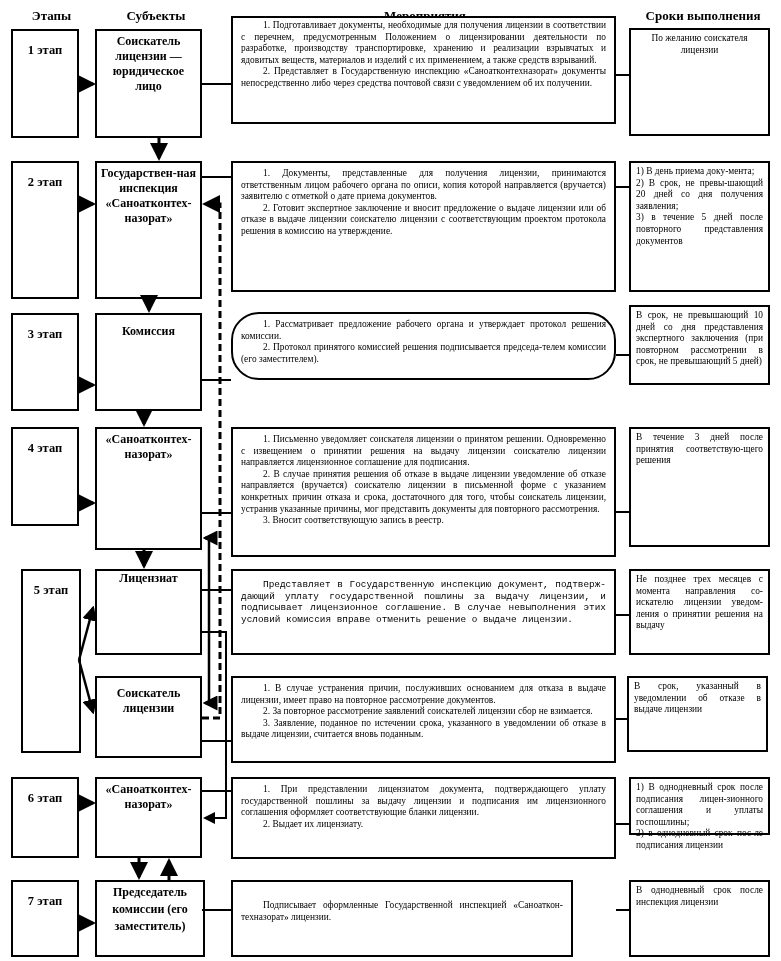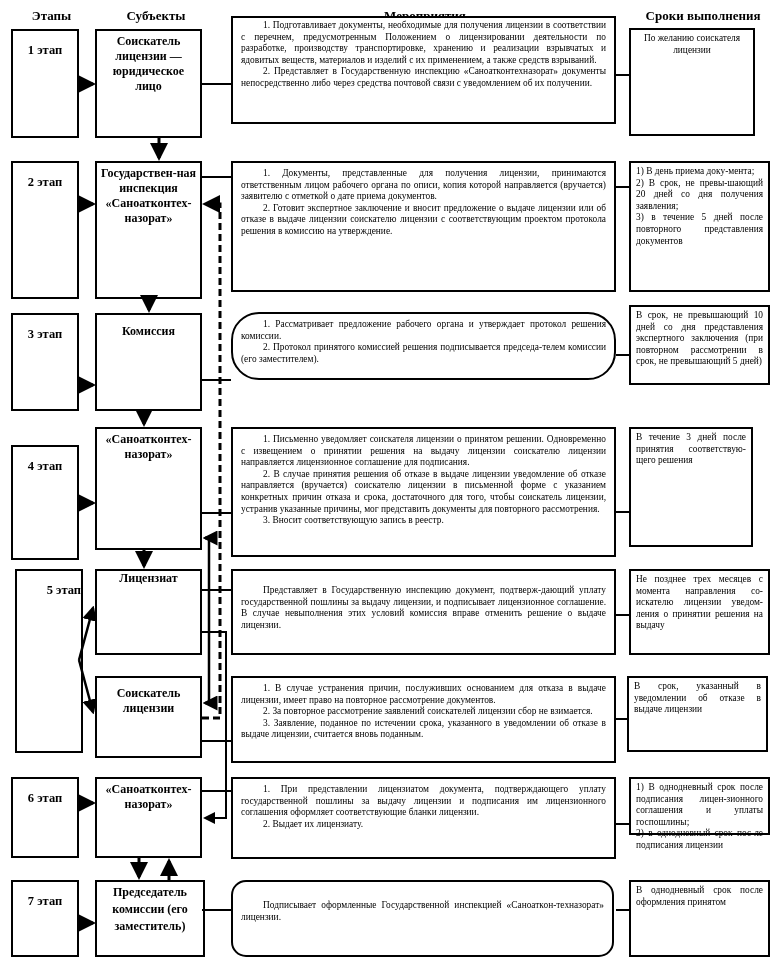--- a/index.html
+++ b/index.html
@@ -22,21 +22,21 @@
 <div class="hdr" style="left:96px;width:120px;">Субъекты</div>
 <div class="hdr" style="left:230px;width:390px;">Мероприятия</div>
 <div class="hdr" style="left:628px;width:150px;">Сроки выполнения</div>
 
 <div class="box stage" style="left:11px;top:29px;width:68px;height:109px;"><span>1 этап</span></div>
 <div class="box subj" style="left:95px;top:29px;width:107px;height:109px;"><span>Соискатель лицензии — юридическое лицо</span></div>
 <div class="box act" style="left:231px;top:16px;width:385px;height:108px;padding-top:2px;">
   <p>1. Подготавливает документы, необходимые для получения лицензии в соответствии с перечнем, предусмотренным Положением о лицензировании деятельности по разработке, производству транспортировке, хранению и реализации взрывчатых и ядовитых веществ, материалов и изделий с их применением, а также средств взрываний.</p>
   <p>2. Представляет в Государственную инспекцию «Саноатконтехназорат» документы непосредственно либо через средства почтовой связи с уведомлением об их получении.</p>
 </div>
-<div class="box term center" style="left:629px;top:28px;width:126px;height:108px;">
+<div class="box term center" style="left:629px;top:28px;width:141px;height:108px;">
   <p>По желанию соискателя лицензии</p>
 </div>
 
 <div class="box stage" style="left:11px;top:161px;width:68px;height:138px;"><span>2 этап</span></div>
 <div class="box subj" style="left:95px;top:161px;width:107px;height:138px;"><span>Государствен-ная инспекция «Саноатконтех-назорат»</span></div>
 <div class="box act" style="left:231px;top:161px;width:385px;height:131px;">
   <p>1. Документы, представленные для получения лицензии, принимаются ответственным лицом рабочего органа по описи, копия которой направляется (вручается) заявителю с отметкой о дате приема документов.</p>
   <p>2. Готовит экспертное заключение и вносит предложение о выдаче лицензии или об отказе в выдаче лицензии соискателю лицензии с соответствующим проектом протокола решения в комиссию на утверждение.</p>
 </div>
 <div class="box term" style="left:629px;top:161px;width:141px;height:131px;">
@@ -48,34 +48,34 @@
 <div class="box stage" style="left:11px;top:313px;width:68px;height:98px;"><span>3 этап</span></div>
 <div class="box subj" style="left:95px;top:313px;width:107px;height:98px;padding-top:9px;"><span>Комиссия</span></div>
 <div class="box act" style="left:231px;top:312px;width:385px;height:68px;border-radius:28px;">
   <p>1. Рассматривает предложение рабочего органа и утверждает протокол решения комиссии.</p>
   <p>2. Протокол принятого комиссией решения подписывается председа-телем комиссии (его заместителем).</p>
 </div>
 <div class="box term" style="left:629px;top:305px;width:141px;height:80px;">
   <p>В срок, не превышающий 10 дней со дня представления экспертного заключения (при повторном рассмотрении в срок, не превышающий 5 дней)</p>
 </div>
 
-<div class="box stage" style="left:11px;top:445px;width:68px;height:115px;"><span>4 этап</span></div>
+<div class="box stage" style="left:11px;top:427px;width:68px;height:99px;"><span>4 этап</span></div>
 <div class="box subj" style="left:95px;top:427px;width:107px;height:123px;"><span>«Саноатконтех-назорат»</span></div>
 <div class="box act" style="left:231px;top:427px;width:385px;height:130px;">
   <p>1. Письменно уведомляет соискателя лицензии о принятом решении. Одновременно с извещением о принятии решения на выдачу лицензии соискателю лицензии направляется лицензионное соглашение для подписания.</p>
   <p>2. В случае принятия решения об отказе в выдаче лицензии уведомление об отказе направляется (вручается) соискателю лицензии в письменной форме с указанием конкретных причин отказа и срока, достаточного для того, чтобы соискатель лицензии, устранив указанные причины, мог представить документы для повторного рассмотрения.</p>
   <p>3. Вносит соответствующую запись в реестр.</p>
 </div>
-<div class="box term" style="left:629px;top:427px;width:124px;height:120px;">
+<div class="box term" style="left:629px;top:427px;width:141px;height:120px;">
   <p>В течение 3 дней после принятия соответствую-щего решения</p>
 </div>
 
-<div class="box stage" style="left:15px;top:569px;width:68px;height:184px;text-align:right;"><span>5 этап</span></div>
+<div class="box stage" style="left:21px;top:569px;width:60px;height:184px;"><span>5 этап</span></div>
 <div class="box subj" style="left:95px;top:569px;width:107px;height:86px;padding-top:0;"><span>Лицензиат</span></div>
-<div class="box act" style="left:231px;top:569px;width:385px;height:86px;padding-top:14px;">
+<div class="box act" style="left:231px;top:569px;width:385px;height:86px;padding-top:8px;font-family:Liberation Mono, monospace;">
   <p>Представляет в Государственную инспекцию документ, подтверж-дающий уплату государственной пошлины за выдачу лицензии, и подписывает лицензионное соглашение. В случае невыполнения этих условий комиссия вправе отменить решение о выдаче лицензии.</p>
 </div>
 <div class="box term" style="left:629px;top:569px;width:141px;height:86px;">
   <p>Не позднее трех месяцев с момента направления со-искателю лицензии уведом-ления о принятии решения на выдачу</p>
 </div>
 
 <div class="box subj" style="left:95px;top:676px;width:107px;height:82px;padding-top:8px;"><span>Соискатель лицензии</span></div>
 <div class="box act" style="left:231px;top:676px;width:385px;height:87px;">
   <p>1. В случае устранения причин, послуживших основанием для отказа в выдаче лицензии, имеет право на повторное рассмотрение документов.</p>
   <p>2. За повторное рассмотрение заявлений соискателей лицензии сбор не взимается.</p>
@@ -91,25 +91,25 @@
   <p>1. При представлении лицензиатом документа, подтверждающего уплату государственной пошлины за выдачу лицензии и подписания им лицензионного соглашения оформляет соответствующие бланки лицензии.</p>
   <p>2. Выдает их лицензиату.</p>
 </div>
 <div class="box term" style="left:629px;top:777px;width:141px;height:58px;">
   <p>1) В однодневный срок после подписания лицен-зионного соглашения и уплаты госпошлины;</p>
   <p>2) в однодневный срок пос-ле подписания лицензии</p>
 </div>
 
 <div class="box stage" style="left:11px;top:880px;width:68px;height:77px;"><span>7 этап</span></div>
 <div class="box subj" style="left:95px;top:880px;width:110px;height:77px;padding-top:2px;line-height:17px;"><span>Председатель комиссии (его заместитель)</span></div>
-<div class="box act" style="left:231px;top:880px;width:383px;height:77px;padding-top:18px;border-radius:15px;">
+<div class="box act" style="left:231px;top:880px;width:342px;height:77px;padding-top:18px;">
   <p>Подписывает оформленные Государственной инспекцией «Саноаткон-техназорат» лицензии.</p>
 </div>
 <div class="box term" style="left:629px;top:880px;width:141px;height:77px;">
-  <p>В однодневный срок после оформления принятом</p>
+  <p>В однодневный срок после инспекция лицензии</p>
 </div>
 
 <svg class="lines" width="781" height="961">
   <defs>
     <marker id="ah" markerWidth="6" markerHeight="6" refX="5" refY="3" orient="auto" markerUnits="strokeWidth">
       <path d="M0,0 L6,3 L0,6 z" fill="#000"></path>
     </marker>
   </defs>
   <g stroke="#000" fill="none">
 

